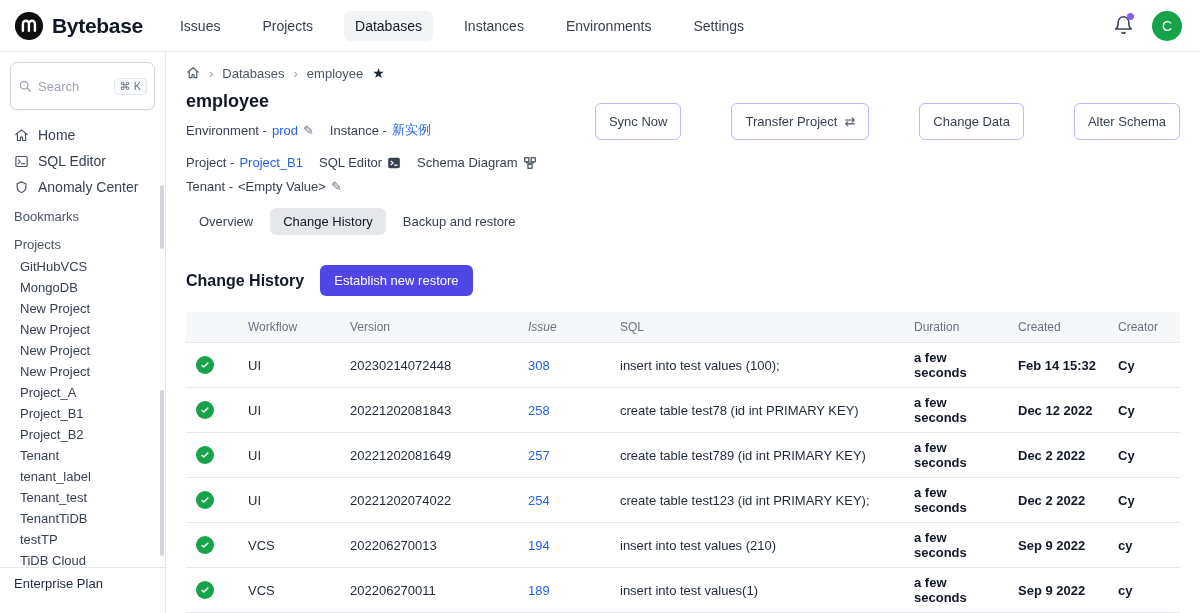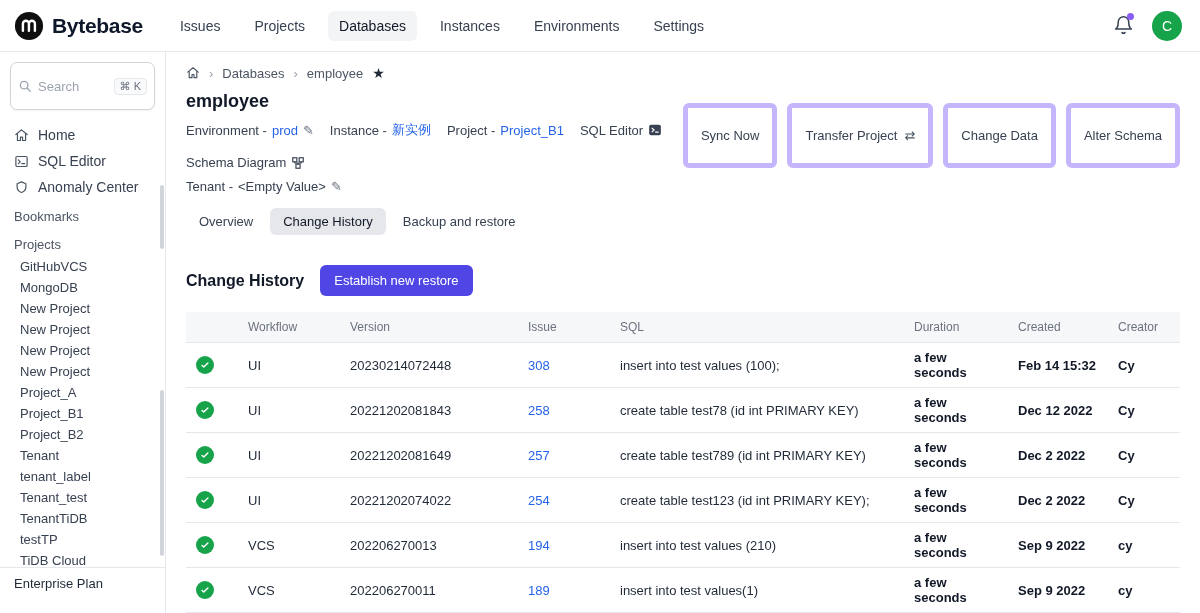--- a/index.html
+++ b/index.html
@@ -7,21 +7,21 @@
   body {
     font-family: "Liberation Sans", sans-serif;
     color:#1f2937; background:#fff; overflow:hidden; font-size:14px;
   }
   .viewport { width:1200px; height:613px; display:flex; flex-direction:column; overflow:hidden; }
 
   
   .topbar { height:52px; flex:0 0 52px; display:flex; align-items:center; padding:0 18px 0 14px; border-bottom:1px solid #e5e7eb; background:#fff; }
   .brand { display:flex; align-items:center; gap:8px; cursor:pointer; }
   .brand-name { font-size:21px; font-weight:700; color:#0f172a; letter-spacing:-0.3px; }
-  .nav { display:flex; align-items:center; gap:12px; margin-left:26px; }
+  .nav { display:flex; align-items:center; gap:20px; margin-left:26px; }
   .nav-item { font-size:14px; color:#374151; padding:7px 11px; border-radius:6px; cursor:pointer; white-space:nowrap; }
   .nav-item.active { background:#f3f4f6; color:#111827; }
   .topbar-right { margin-left:auto; display:flex; align-items:center; gap:18px; }
   .bell { position:relative; cursor:pointer; display:flex; }
   .bell-dot { position:absolute; top:-2px; right:0px; width:7px; height:7px; background:#8b5cf6; border-radius:50%; }
   .avatar { width:30px; height:30px; border-radius:50%; background:#16a34a; color:#fff; display:flex; align-items:center; justify-content:center; font-size:14px; font-weight:500; cursor:pointer; }
 
   
   .layout { flex:1; display:flex; min-height:0; }
   .sidebar { width:166px; flex:0 0 166px; border-right:1px solid #e5e7eb; padding-top:10px; position:relative; overflow:hidden; background:#fff; }
@@ -49,36 +49,36 @@
 
   
   .head-row { display:flex; align-items:flex-start; }
   .head-left { flex:1; min-width:0; }
   .page-title { font-size:18px; font-weight:700; color:#111827; }
   .meta-row { display:flex; align-items:center; gap:16px; margin-top:9px; font-size:13px; color:#374151; flex-wrap:wrap; }
   .meta-pair { display:inline-flex; align-items:center; gap:5px; white-space:nowrap; }
   .link { color:#2563eb; text-decoration:none; cursor:pointer; }
   .pencil { color:#6b7280; cursor:pointer; font-size:13px; }
   .actions { display:flex; gap:10px; margin-top:12px; }
-  .btn { border:5px solid #c4b5fd; background:#fff; border-radius:6px; padding:20px 13px; font-size:13px; color:#374151; cursor:pointer; display:inline-flex; align-items:center; gap:7px; font-family:"Liberation Sans",sans-serif; white-space:nowrap; }
+  .btn { border:1px solid #c4b5fd; background:#fff; border-radius:6px; padding:10px 13px; font-size:13px; color:#374151; cursor:pointer; display:inline-flex; align-items:center; gap:7px; font-family:"Liberation Sans",sans-serif; white-space:nowrap;margin-left:40px; }
   .btn-icon { color:#4b5563; font-size:13px; }
 
   
   .tabs { display:flex; gap:4px; margin-top:14px; }
   .tab { padding:6px 13px; font-size:13px; color:#374151; border-radius:6px; cursor:pointer; }
   .tab.active { background:#e5e7eb; color:#111827; }
 
   
   .section-head { display:flex; align-items:center; gap:16px; margin:30px 0 16px; }
   .section-title { font-size:16px; font-weight:700; color:#111827; }
   .btn-primary { background:#4f46e5; color:#fff; border:0; border-radius:6px; padding:8px 14px; font-size:13px; cursor:pointer; font-family:"Liberation Sans",sans-serif; }
 
   table { width:100%; border-collapse:collapse; font-size:13px; }
   thead th { background:#f6f7f8; color:#6b7280; font-weight:500; font-size:12px; text-align:left; padding:8px 10px; border-bottom:1px solid #e5e7eb; }
-  th.c0{width:52px;} th.c1{width:102px;} th.c2{width:178px;} th.c3{width:92px;} th.c5{width:104px;} th.c6{width:100px;} th.c7{width:72px;}
+  th.c0{width:52px;} th.c1{width:102px;} th.c2{width:178px;} th.c3{width:92px;font-style:italic;} th.c5{width:104px;} th.c6{width:100px;} th.c7{width:72px;}
   tbody td { padding:7px 10px; border-bottom:1px solid #e5e7eb; color:#1f2937; vertical-align:middle; }
   tbody tr { cursor:pointer; }
   .check-circle { width:18px; height:18px; border-radius:50%; background:#16a34a; display:inline-flex; align-items:center; justify-content:center; }
   .issue-link { color:#2563eb; text-decoration:none; cursor:pointer; }
   .td-strong { font-weight:700; color:#111827; }
 </style>
 </head>
 <body>
 
 <div class="viewport">

